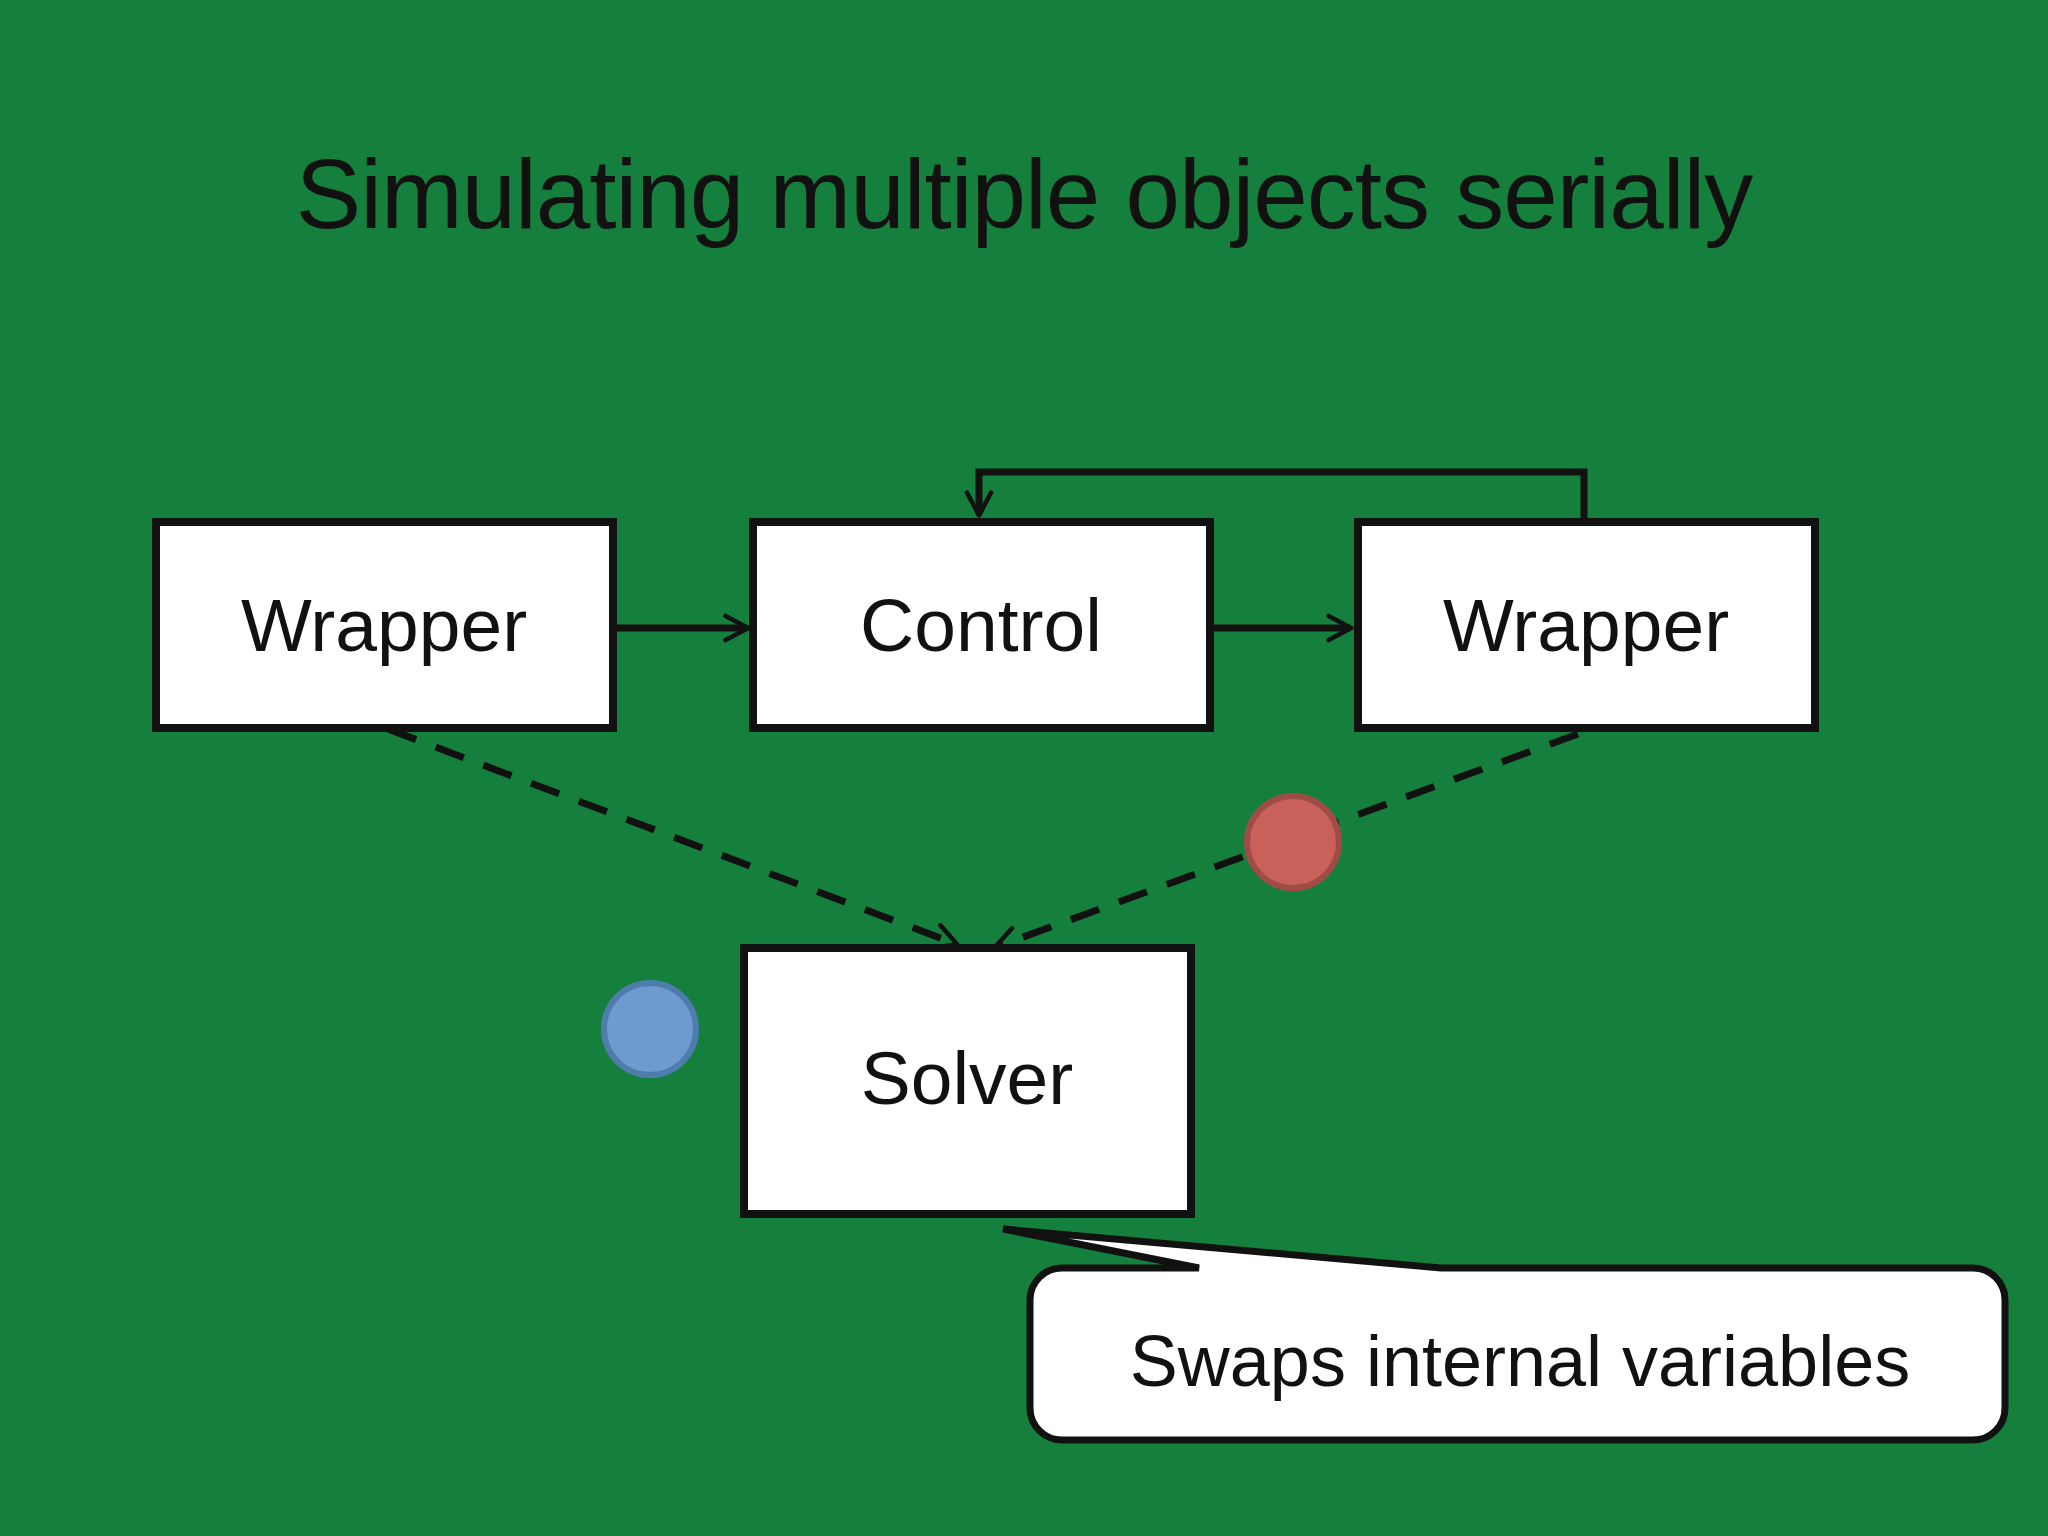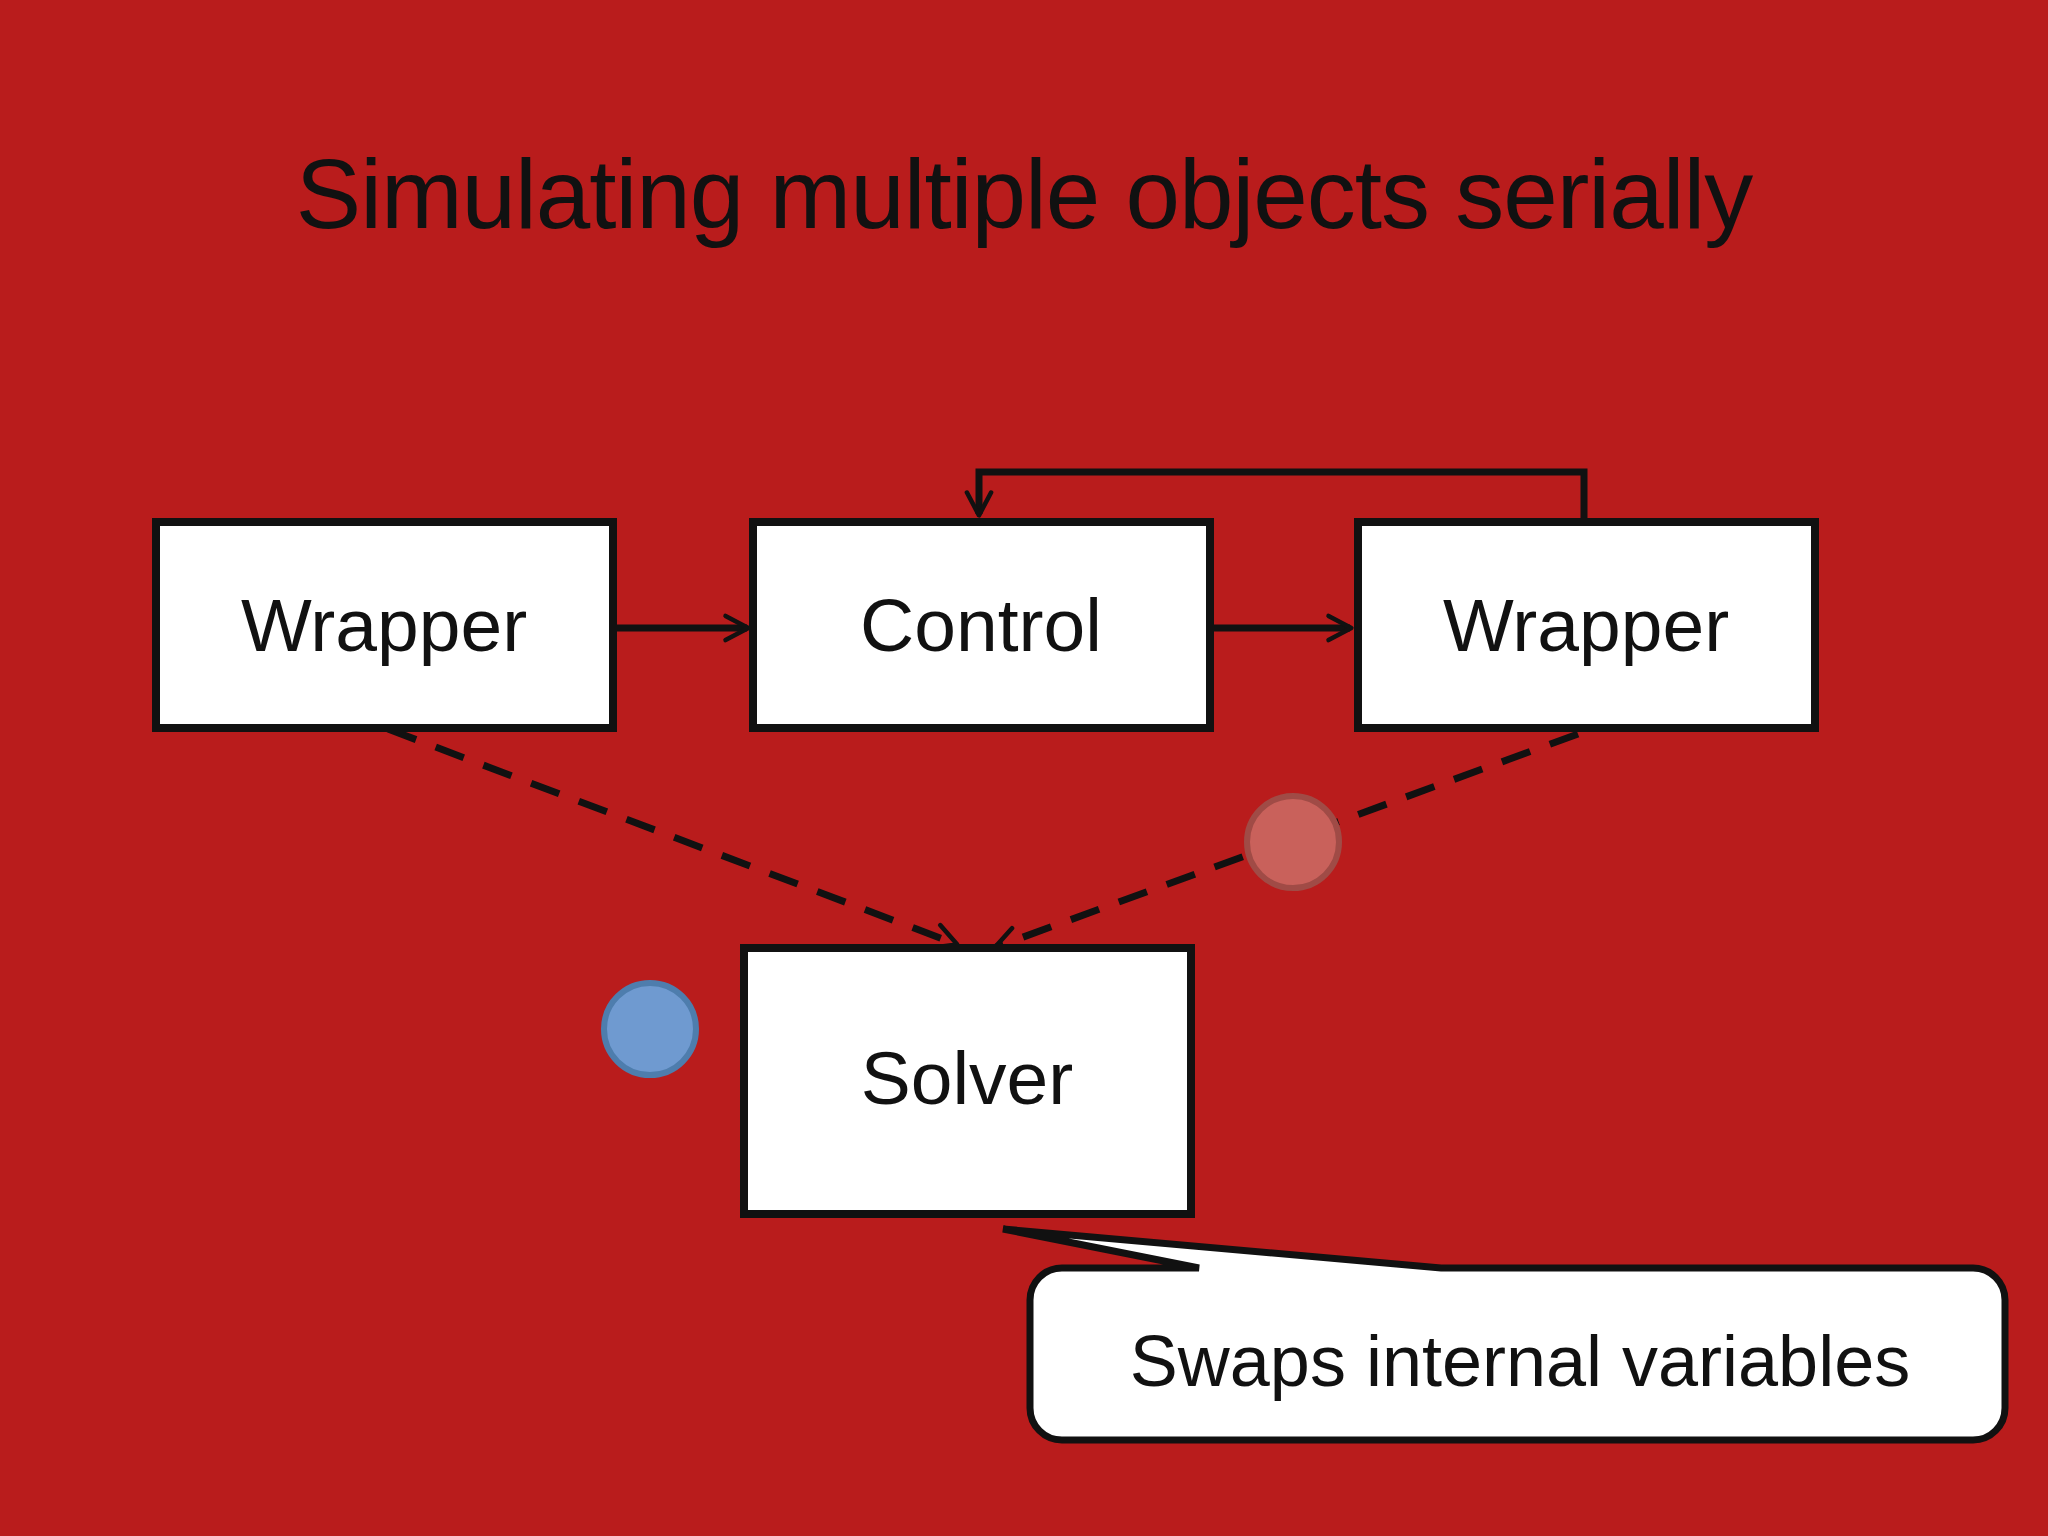--- a/index.html
+++ b/index.html
@@ -4,21 +4,21 @@
 <style>
   html, body {
     margin: 0;
     padding: 0;
     background: #ffffff;
   }
   .slide {
     position: relative;
     width: 2048px;
     height: 1536px;
-    background: #b91c1c;
+    background: #15803d;
     overflow: hidden;
     font-family: "Liberation Sans", sans-serif;
   }
   .slide svg {
     position: absolute;
     inset: 0;
     width: 100%;
     height: 100%;
   }
   text {

